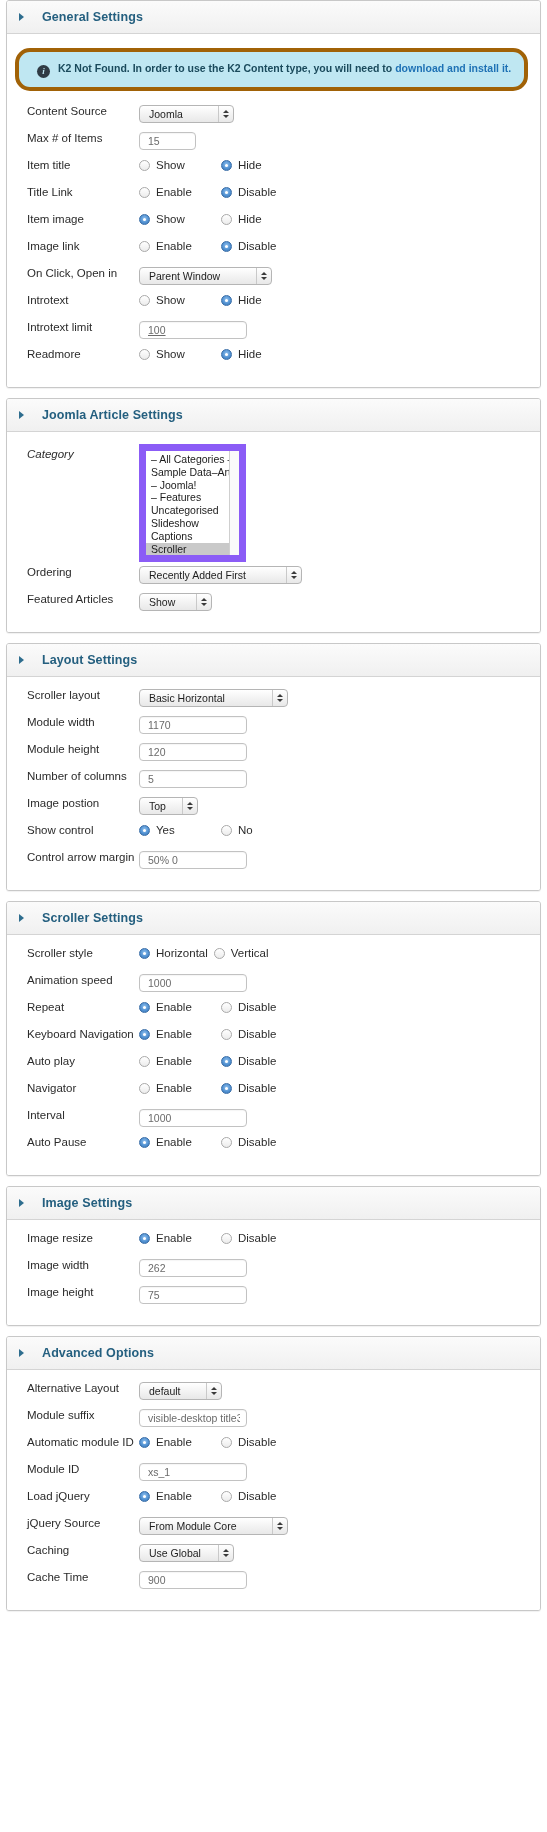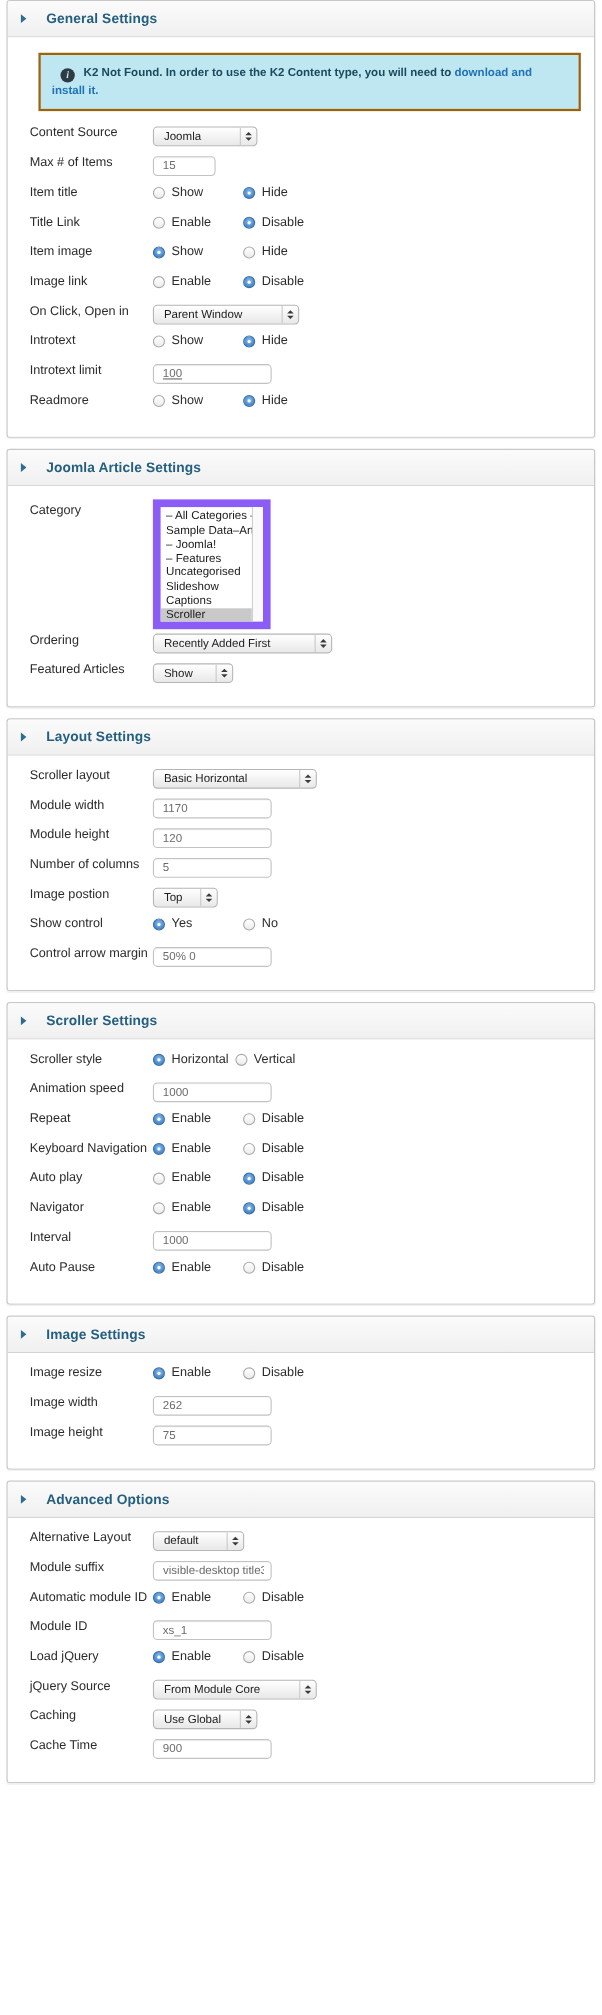--- a/index.html
+++ b/index.html
@@ -52,24 +52,24 @@
     color: #245f7f;
     letter-spacing: .1px;
   }
   .panel-body {
     padding: 10px 0 14px 0;
     background: #fff;
   }
 
   
   .alert {
-    margin: 4px 12px 12px 28px;
+    margin: 4px 12px 12px 8px;
     background: #bfe7f2;
-    border: 2px solid #a16207;
-    border-radius: 0;
+    border: 4px solid #a16207;
+    border-radius: 15px;
     padding: 9px 10px 9px 10px;
     color: #1a4a5c;
     font-size: 10.5px;
     font-weight: bold;
     line-height: 1.45;
     position: relative;
   }
   .alert .info-icon {
     display: inline-block;
     width: 13px; height: 13px;
@@ -99,21 +99,21 @@
     min-height: 23px;
   }
   .row .label {
     width: 132px;
     flex: 0 0 132px;
     padding-left: 20px;
     box-sizing: border-box;
     font-size: 11.5px;
     color: #2b2b2b;
   }
-  .row .label.top { align-self: flex-start; padding-top: 4px; }
+  .row .label.top { align-self: flex-start; padding-top: 4px; font-style: italic; }
   .field { flex: 1 1 auto; display: flex; align-items: center; }
 
   
   input.txt {
     font-family: "Liberation Sans", sans-serif;
     font-size: 10.5px;
     color: #6b6b6b;
     height: 18px;
     line-height: 18px;
     padding: 1px 6px 1px 8px;

